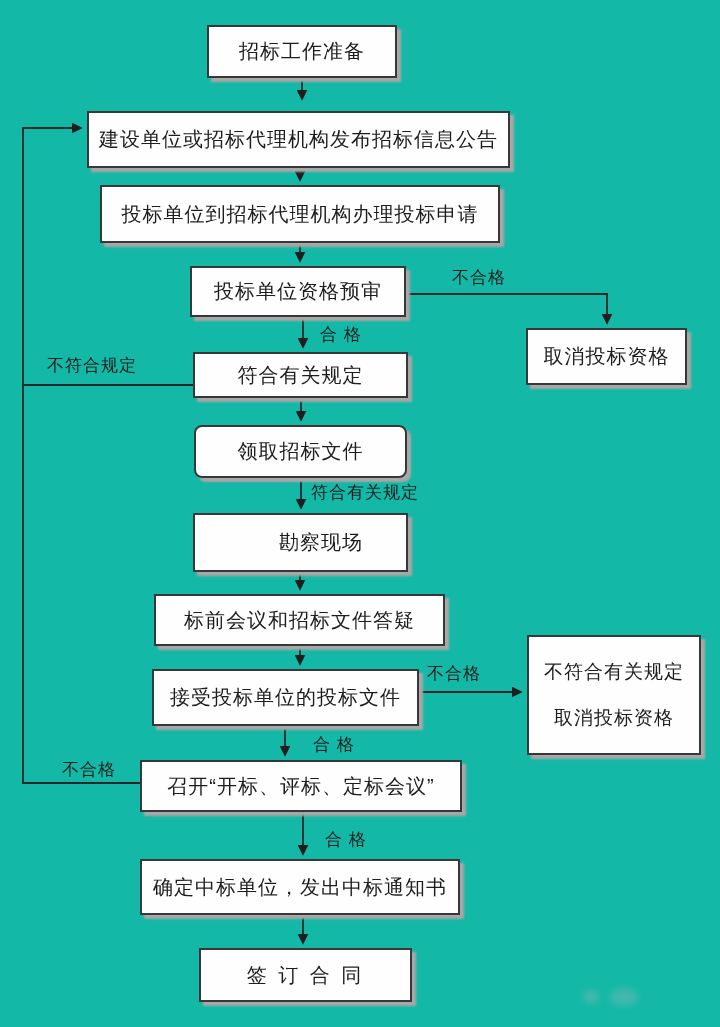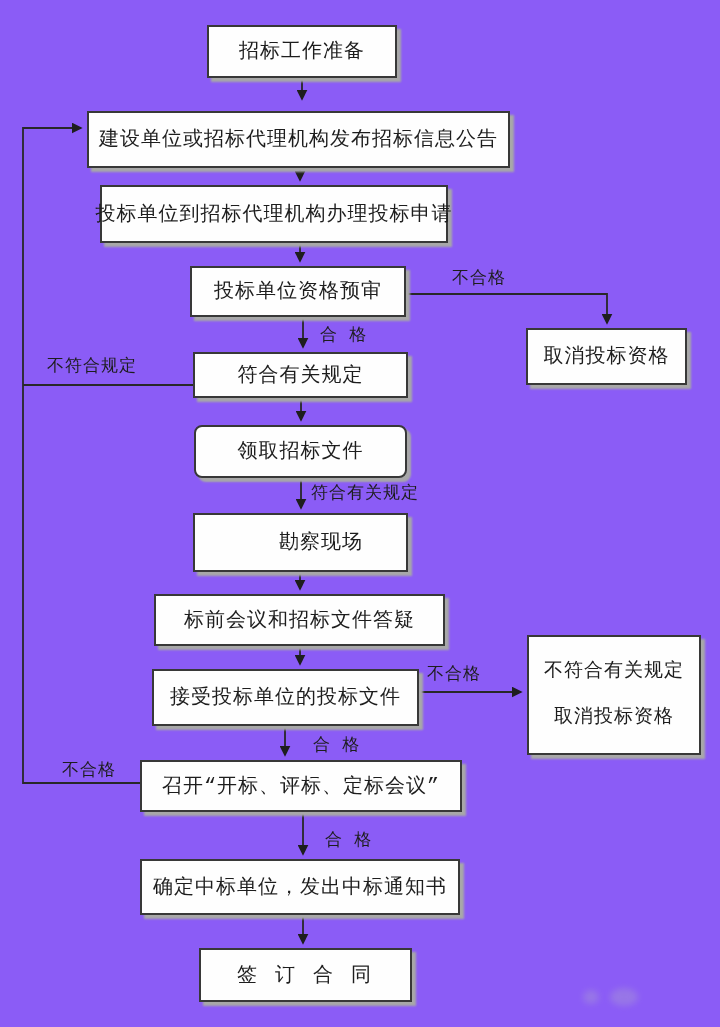--- a/index.html
+++ b/index.html
@@ -1,22 +1,22 @@
 <!DOCTYPE html>
 <html><head>
 <meta charset="utf-8">
 <style>
   html, body { margin: 0; padding: 0; }
   .stage {
     position: relative;
     width: 720px;
     height: 1027px;
-    background: #8b5cf6;
+    background: #14b8a6;
     overflow: hidden;
-    font-family: Liberation Mono, monospace;
+    font-family: Liberation Sans, sans-serif;
     color: #1d1d1d;
   }
   svg.connectors {
     position: absolute;
     left: 0; top: 0;
     width: 720px; height: 1027px;
   }
   .node {
     position: absolute;
     box-sizing: border-box;
@@ -78,21 +78,21 @@
       <path d="M419 692 L521 692" marker-end="url(#arrow)"></path>
       <path d="M140 783 L23 783 L23 128 L81 128" marker-end="url(#arrow)"></path>
       <path d="M193 385 L23 385"></path>
     </g>
   </svg>
 
   <div class="node" style="left:207px; top:25px; width:190px; height:53px;">招标工作准备</div>
 
   <div class="node" style="left:87px; top:104px; width:423px; height:57px;margin-top:7px;">建设单位或招标代理机构发布招标信息公告</div>
 
-  <div class="node" style="left:100px; top:185px; width:348px; height:58px;">投标单位到招标代理机构办理投标申请</div>
+  <div class="node" style="left:100px; top:185px; width:400px; height:58px;">投标单位到招标代理机构办理投标申请</div>
 
   <div class="node" style="left:190px; top:266px; width:216px; height:51px;">投标单位资格预审</div>
 
   <div class="node" style="left:193px; top:352px; width:215px; height:46px;">符合有关规定</div>
 
   <div class="node" style="left:194px; top:425px; width:213px; height:53px;border-radius:8px;">领取招标文件</div>
 
   <div class="node" style="left:193px; top:513px; width:215px; height:59px;padding-left:41px;">勘察现场</div>
 
   <div class="node" style="left:154px; top:594px; width:291px; height:52px;">标前会议和招标文件答疑</div>

